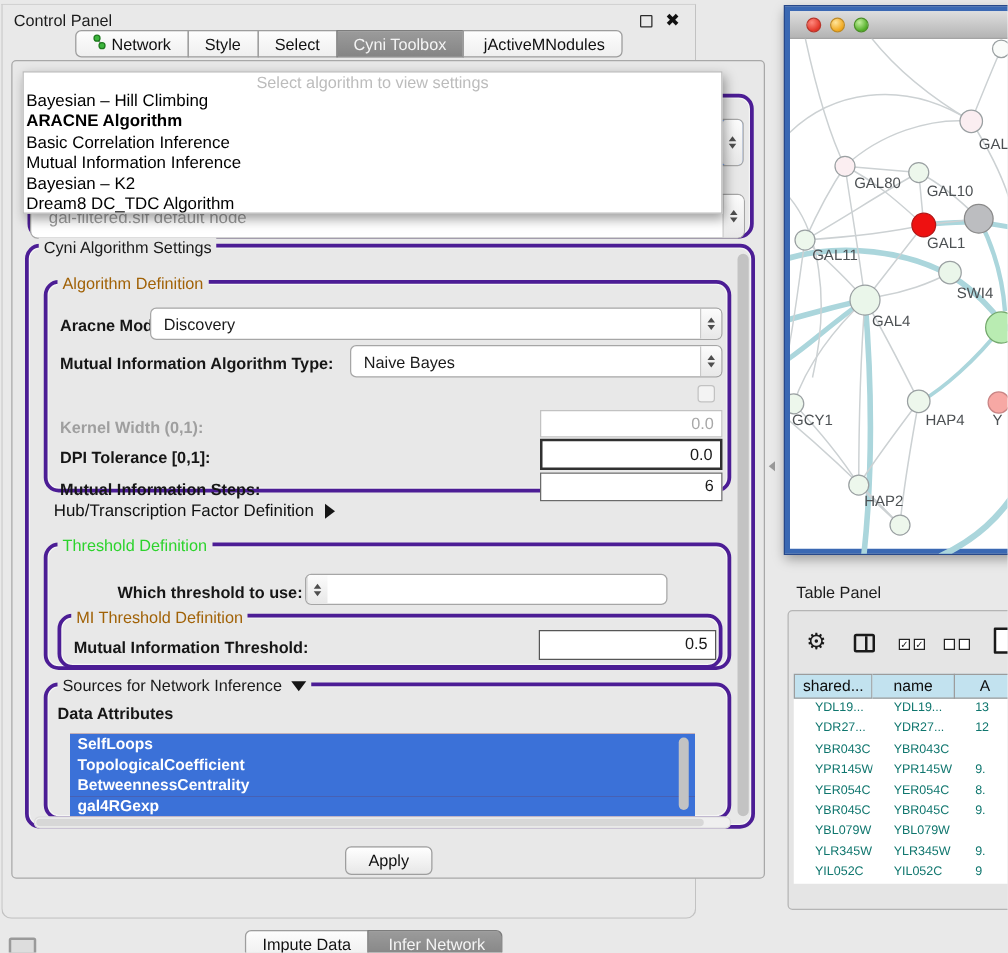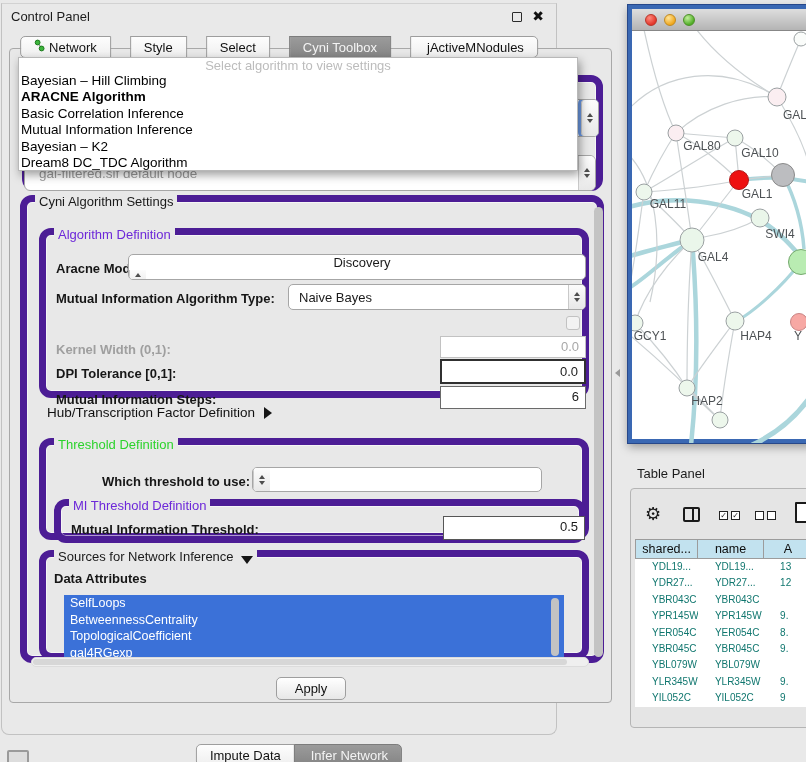--- a/index.html
+++ b/index.html
@@ -20,45 +20,45 @@
     border:1px solid #c2c2c2; border-top-color:#d2d2d2;
     border-radius:0 0 8px 8px;
   }
   .cp-titlebar { position:absolute; left:0; top:0; right:0; height:26px; }
   .cp-title { position:absolute; left:9px; top:0; line-height:26px; font-size:13px; color:#1c1c1c; }
   .float-btn { position:absolute; right:34px; top:8px; width:10px; height:10px; border:1.6px solid #2b2b2b; border-radius:1px; }
   .close-btn { position:absolute; right:12px; top:4px; font-size:14px; font-weight:bold; color:#111; }
 
   
   .tabstrip { position:absolute; left:50%; transform:translateX(-50%); display:flex; z-index:6; }
-  #top-tabs { top:32px;gap:20px; }
+  #top-tabs { top:20px; }
   #bottom-tabs { top:740px;margin-left:20px; }
   .tab {
     height:22px; line-height:21px; padding:0 13px; font-size:13px;
     background:linear-gradient(#fdfdfd,#efefef);
     border:1px solid #9d9d9d; margin-left:-1px;
     display:flex; align-items:center; gap:4px; color:#111;
     white-space:nowrap;
   }
   .tab:first-child { border-radius:5px 0 0 5px; margin-left:0; }
   .tab:last-child { border-radius:0 5px 5px 0;padding-left:16px; }
   .tab.sel { background:linear-gradient(#9b9b9b,#858585); color:#f4f4f4; border-color:#7c7c7c; }
 
   
   #cp-content {
     position:absolute; left:7px; top:44px; width:603px; height:655px;
     background:#e8e8e8; border:1px solid #a8a8a8; border-radius:4px;
   }
 
   
-  .group { position:absolute; border:7px solid #4c1d95; border-radius:12px;
+  .group { position:absolute; border:3px solid #4c1d95; border-radius:12px;
            box-shadow: inset 0 0 0 1px rgba(255,255,255,.55); }
   .gtitle { position:absolute; top:-8px; left:8px; background:#e8e8e8; padding:0 4px;
             font-size:13px; white-space:nowrap; }
-  .gtitle.blue { color:#6d28d9; }
+  .gtitle.blue { color:#a16207; }
   .gtitle.green { color:#2cd32c; }
 
   .lbl  { position:absolute; font-size:13px; font-weight:bold; color:#161616; white-space:nowrap; }
   .lbl.dis { color:#9f9f9f; }
 
   .combo { position:absolute; background:#fff; border:1px solid #a6a6a6; border-radius:5px;
            display:flex; align-items:center; font-size:13px; overflow:hidden; }
   .combo .val { padding-left:10px; flex:1; white-space:nowrap; }
   .spin { width:17px; align-self:stretch; display:flex; flex-direction:column;
           align-items:center; justify-content:center; gap:2px;
@@ -72,21 +72,21 @@
             font-size:13px; text-align:right; padding:0 6px; line-height:20px; }
 
   .cbx { position:absolute; width:14px; height:14px; border:1px solid #c2c2c2;
          border-radius:3px; background:#f3f3f3; }
 
   .vscroll-thumb { position:absolute; background:#c3c3c3; border-radius:5px; }
   .hscroll { position:absolute; background:#efefef; border-radius:5px; border:1px solid #dcdcdc; }
   .hscroll .thumb { position:absolute; top:1px; bottom:1px; background:#d7d7d7; border-radius:5px; }
 
   
-  #attr-list { position:absolute; background:#7f1d1d; overflow:hidden; }
+  #attr-list { position:absolute; background:#7f1d1d; overflow:hidden;font-weight:bold; }
   .attr-item { height:16.5px; line-height:16.5px; font-size:12.5px; color:#fff;
                background:#3b71d8; padding-left:6px; }
 
   #apply-btn { position:absolute; height:23px; width:70px;
                background:linear-gradient(#ffffff,#e7e7e7);
                border:1px solid #9e9e9e; border-radius:5px; font-size:13px;
                font-family:inherit; color:#111; }
 
   .hub-row { position:absolute; font-size:13.5px; font-weight:500; color:#101010;
              display:flex; align-items:center; gap:9px; }
@@ -201,21 +201,21 @@
         </span>
     </div>
 
     <div class="group" style="left:10px; top:146px; width:584px; height:468px;">
       <span class="gtitle">Cyni Algorithm Settings</span>
 
       <div class="group" style="left:12px; top:26px; width:550px; height:170px;">
         <span class="gtitle blue">Algorithm Definition</span>
 
         <span class="lbl" style="left:10px; top:26px;">Aracne Mode:</span>
-        <div class="combo" style="left:82px; top:19px; width:458px; height:26px;flex-direction:column;">
+        <div class="combo" style="left:82px; top:19px; width:458px; height:26px;">
           <span class="val">Discovery</span>
           <span class="spin">
               <i class="up"></i>
               <i class="dn"></i>
             </span>
         </div>
 
         <span class="lbl" style="left:10px; top:56px;">Mutual Information Algorithm Type:</span>
         <div class="combo" style="left:242px; top:49px; width:298px; height:26px;">
           <span class="val">Naive Bayes</span>
@@ -254,29 +254,29 @@
         </div>
 
         <div class="group" style="left:8px; top:54px; width:532px; height:44px;">
           <span class="gtitle blue">MI Threshold Definition</span>
           <span class="lbl" style="left:10px; top:16px;">Mutual Information Threshold:</span>
           <div class="tfield" style="left:382px; top:10px; width:142px; height:24px; border:1.5px solid #565656; line-height:20px;">0.5</div>
         </div>
       </div>
 
       <div class="group" style="left:12px; top:348px; width:550px; height:110px;">
-        <span class="gtitle" style="display:flex; align-items:flex-end;">
+        <span class="gtitle" style="display:flex; align-items:center;">
           <span>Sources for Network Inference</span>
           <span class="tri-down"></span>
         </span>
         <span class="lbl" style="left:8px; top:14px;">Data Attributes</span>
         <div id="attr-list" style="left:18px; top:38px; width:500px; height:66px;">
             <div class="attr-item">SelfLoops</div>
+            <div class="attr-item">TopologicalCoefficient</div>
             <div class="attr-item">BetweennessCentrality</div>
-            <div class="attr-item">TopologicalCoefficient</div>
             <div class="attr-item">gal4RGexp</div>
           </div>
         <div class="vscroll-thumb" style="left:505px; top:41px; width:8px; height:58px;"></div>
       </div>
 
       <div class="vscroll-thumb" style="left:567px; top:5px; width:9px; height:450px;"></div>
       <div class="hscroll" style="left:4px; top:455px; width:558px; height:10px;">
         <div class="thumb" style="left:1px; width:96%;"></div>
       </div>
     </div>

